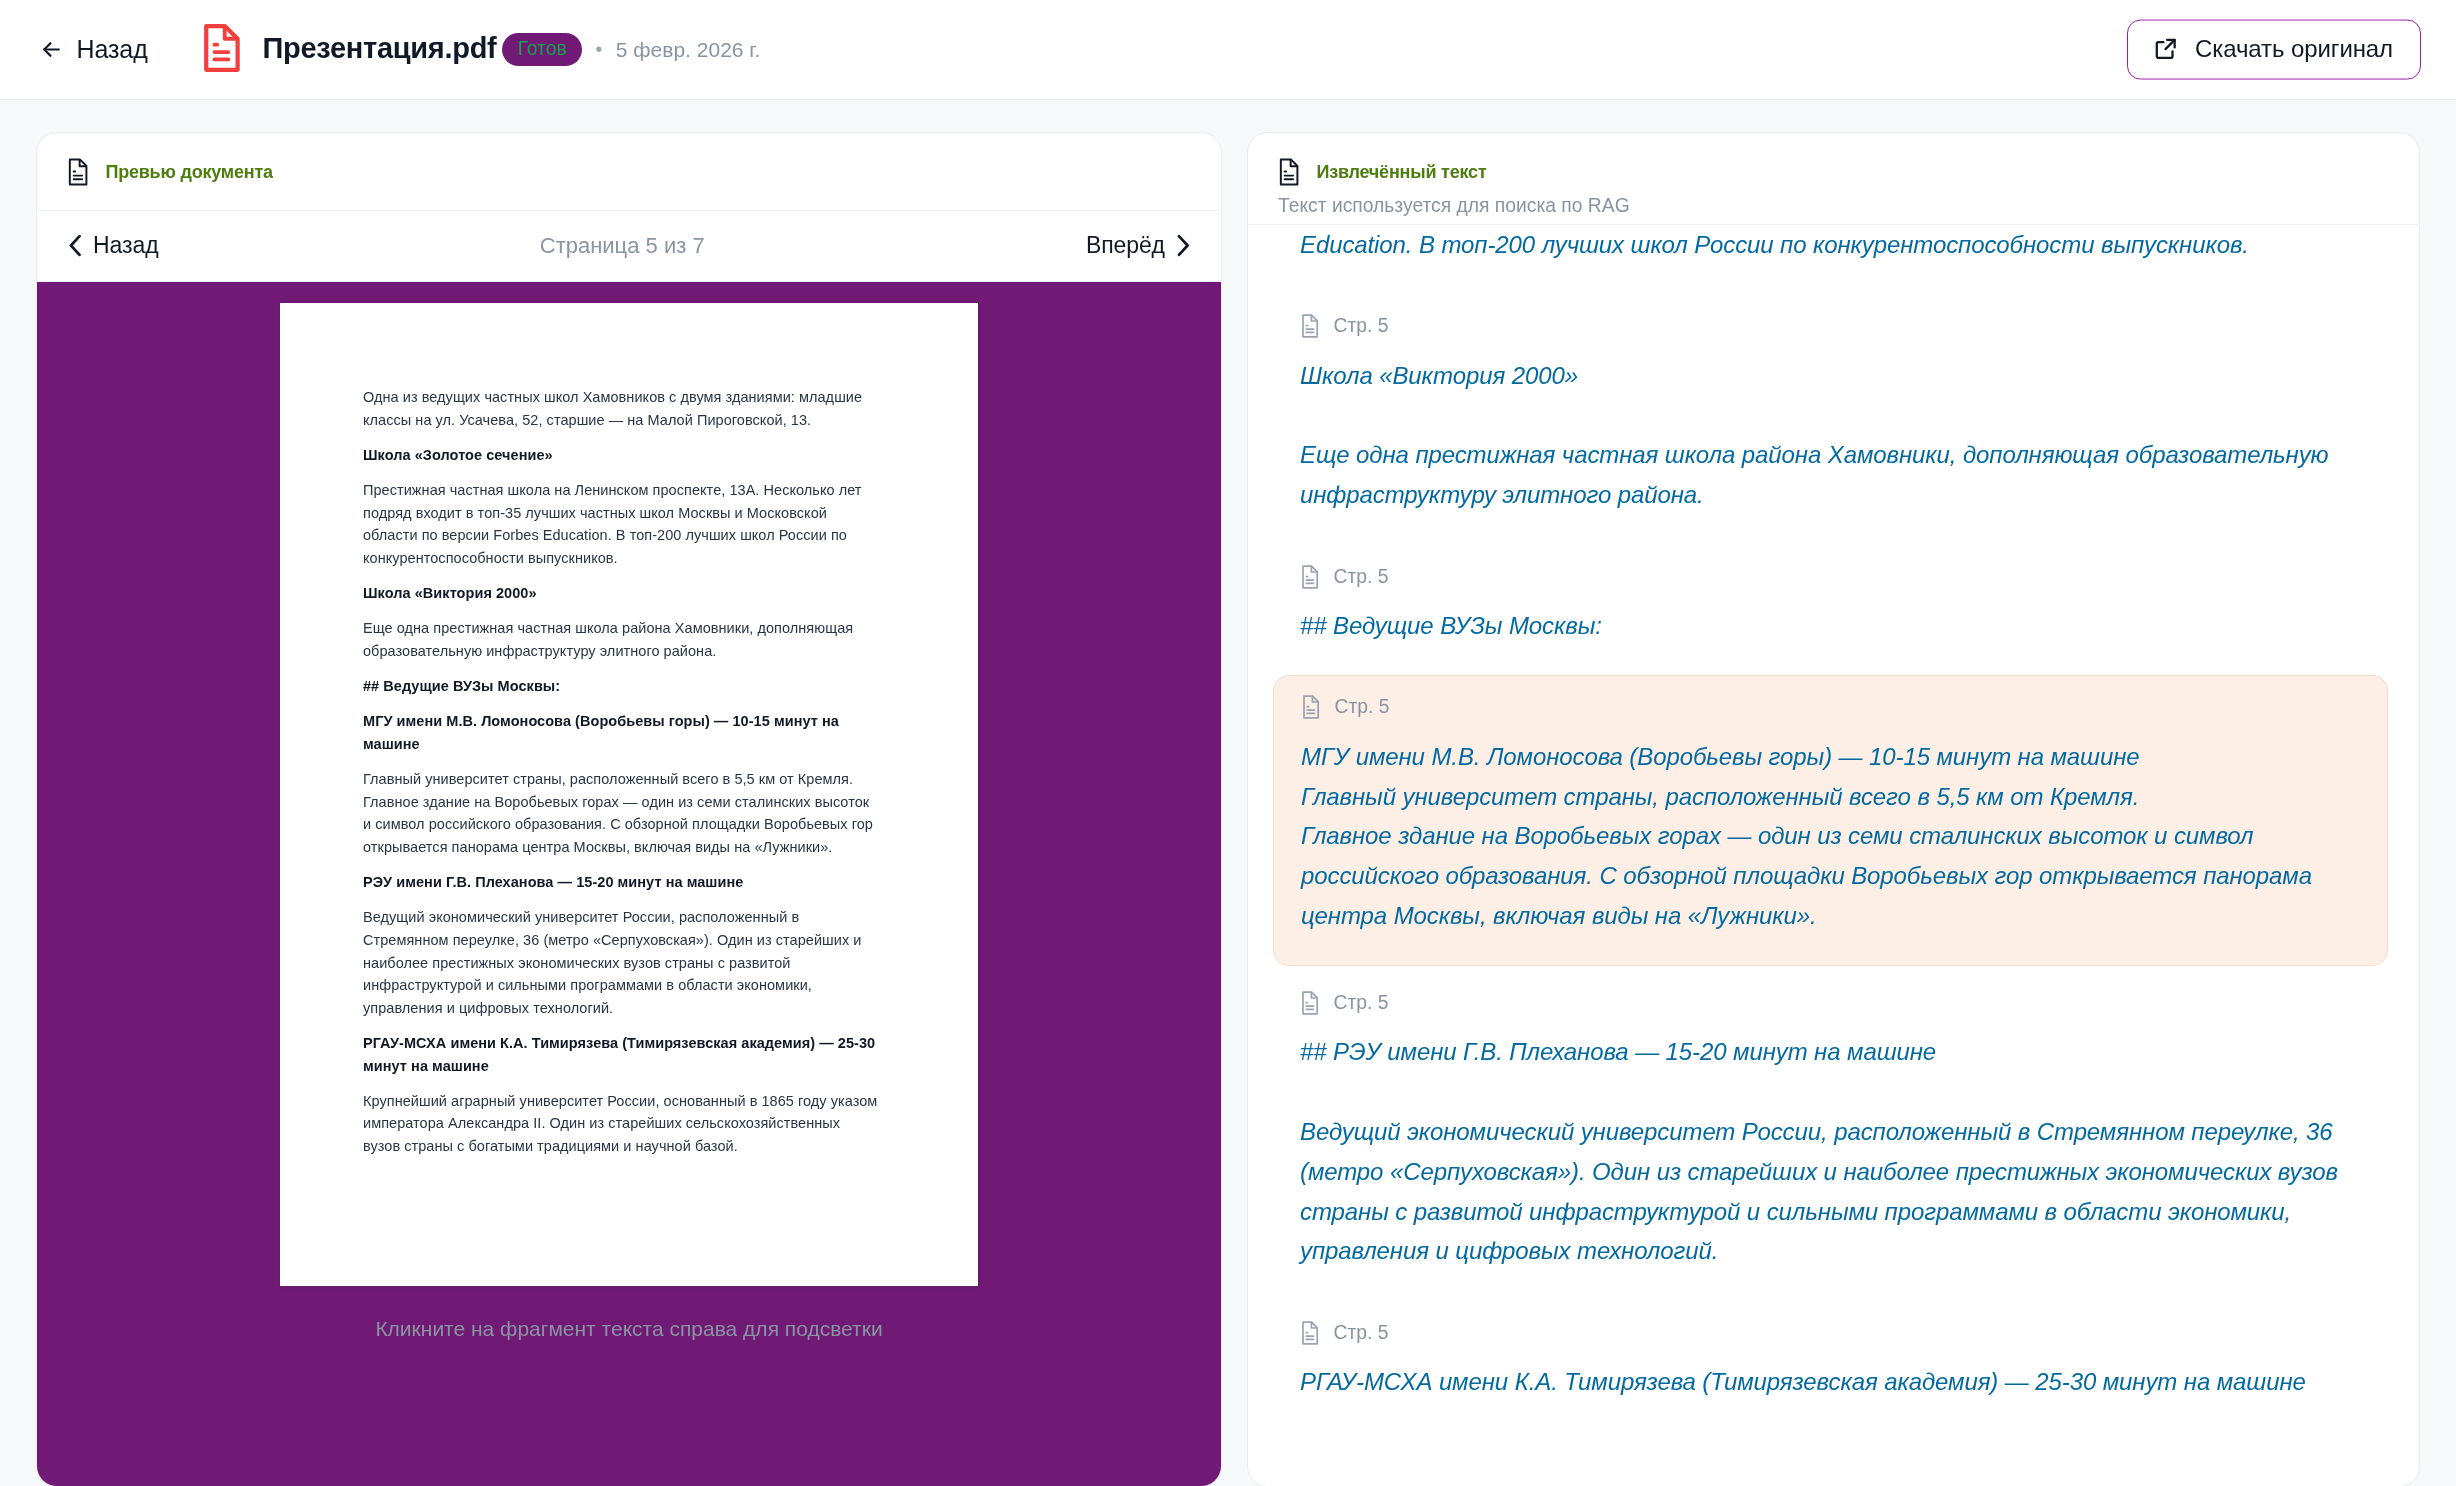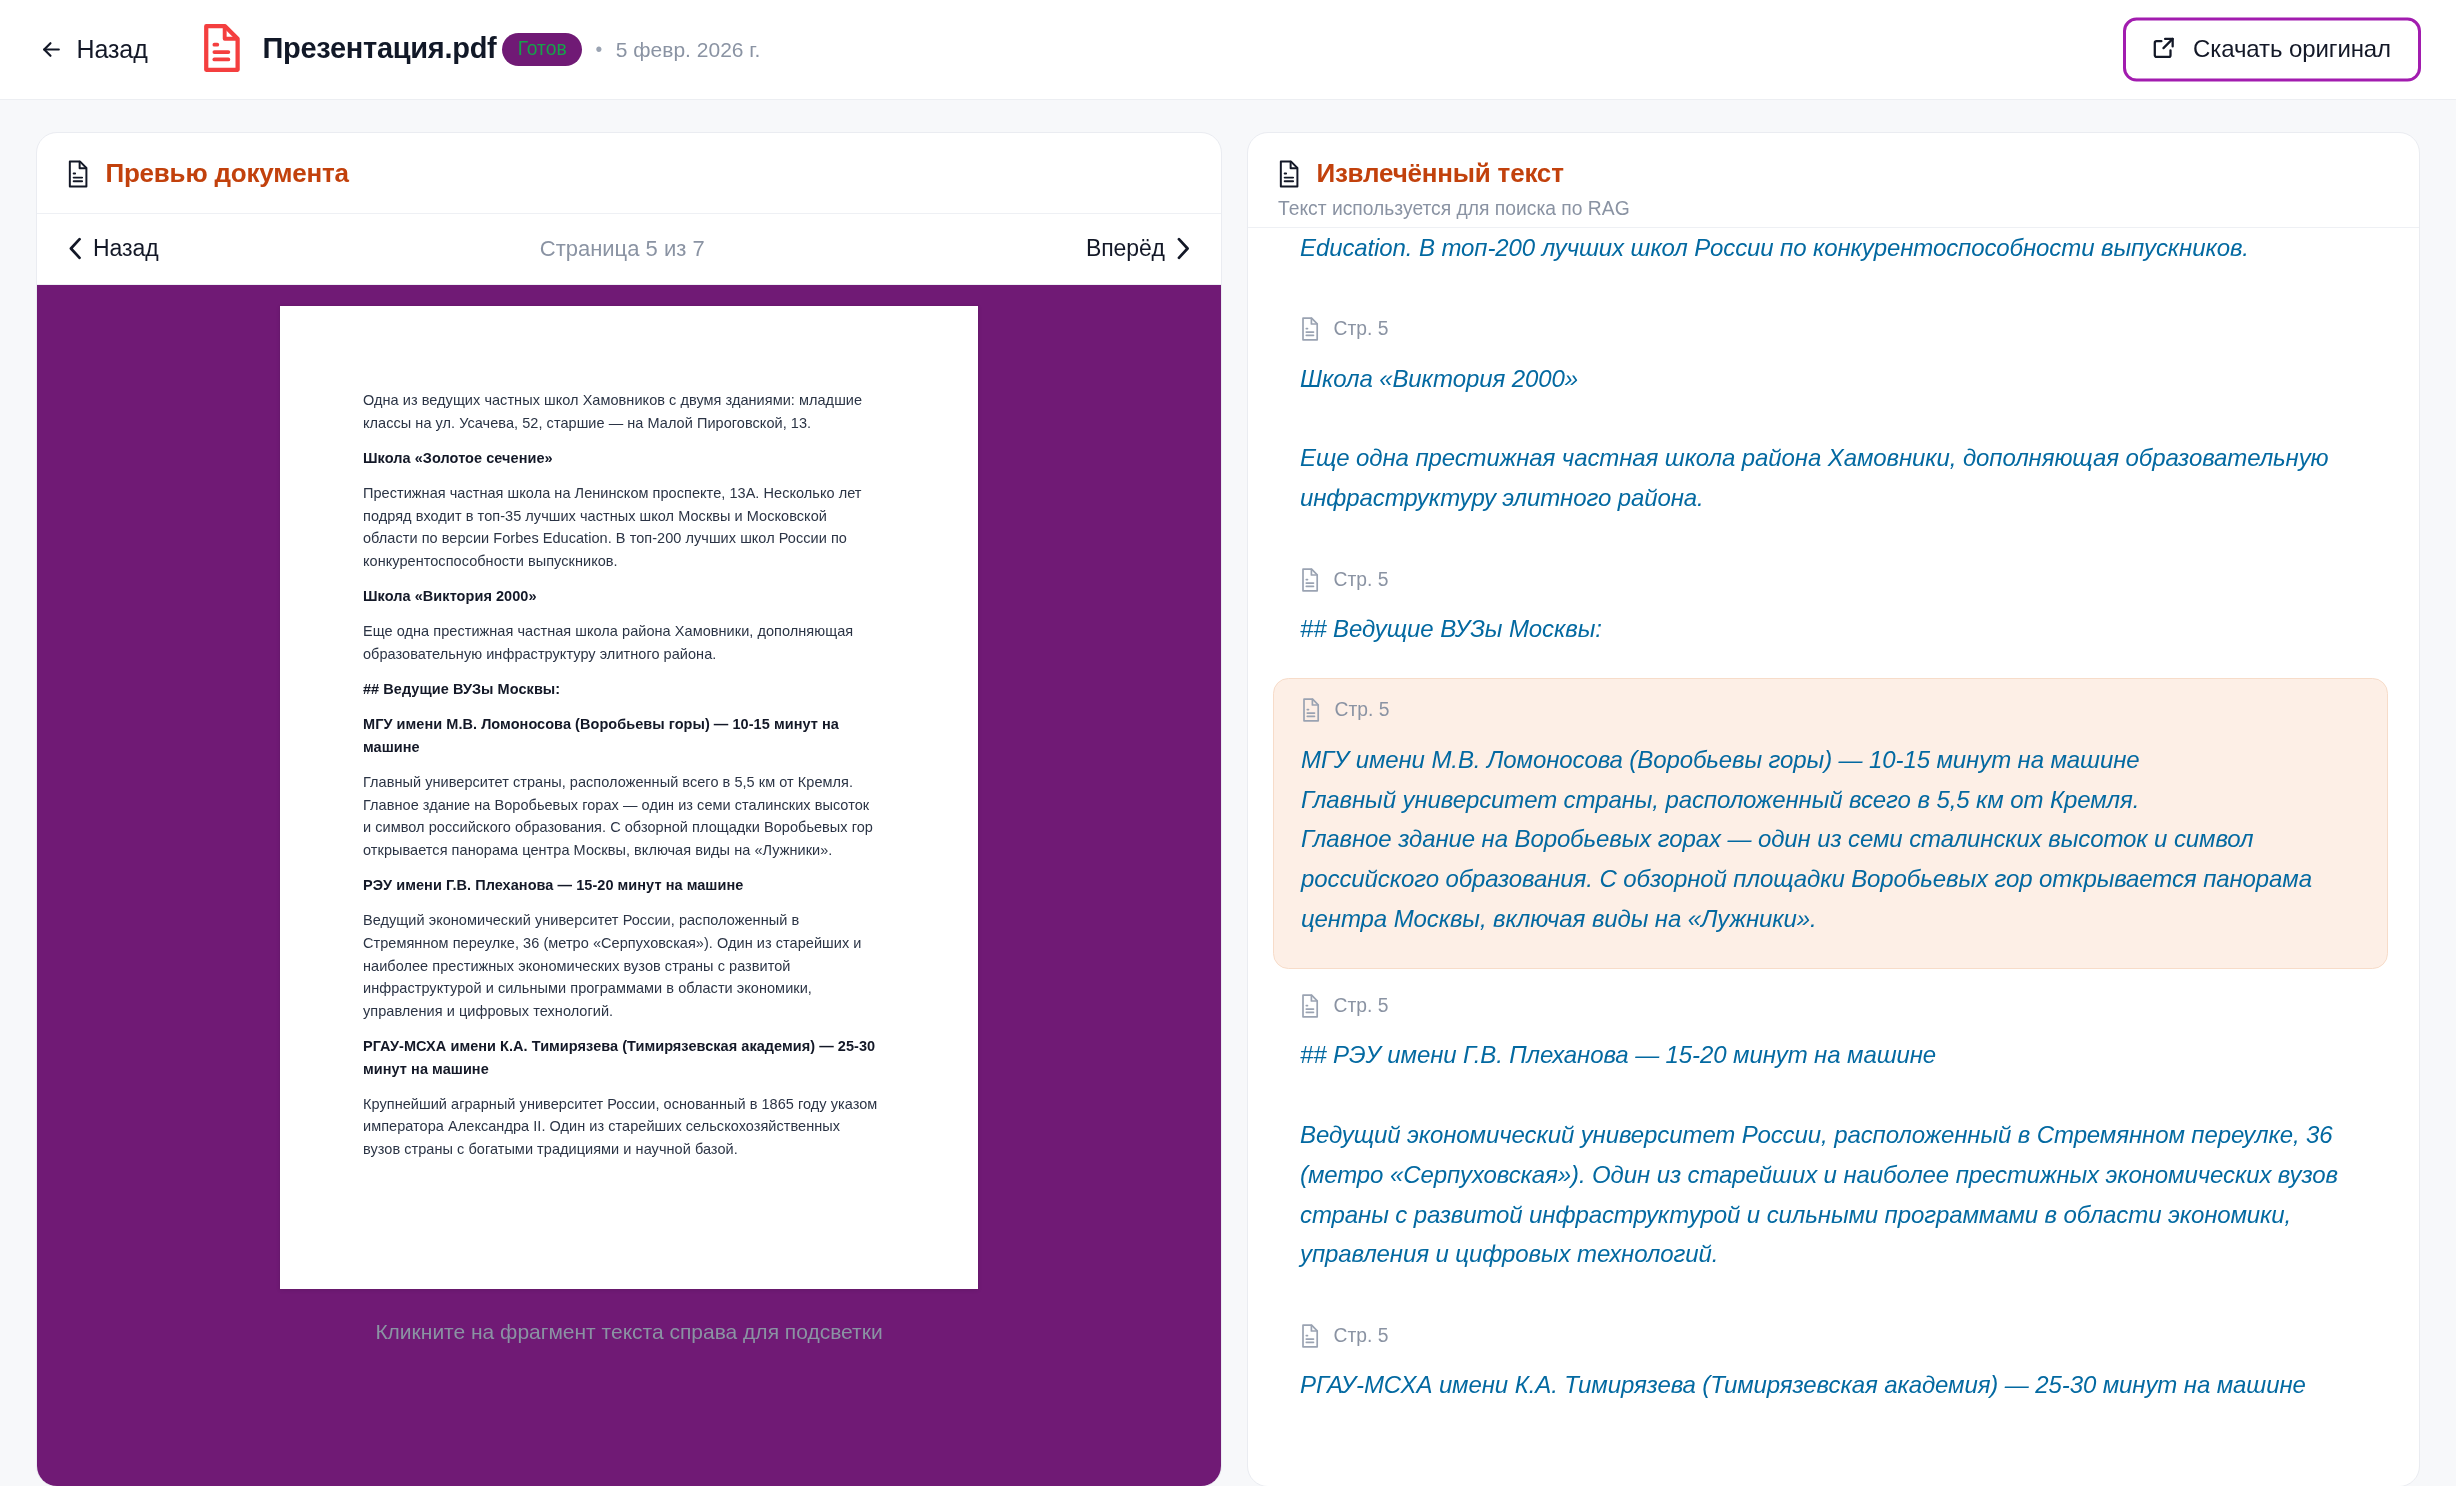--- a/index.html
+++ b/index.html
@@ -59,24 +59,24 @@
   }
   .meta-dot { color: #9AA3B2; font-size: 19.3px; line-height: 1; }
   .meta-date { color: #8A93A3; font-size: 21px; }
 
   .download-btn {
     position: absolute;
     right: 35px;
     top: 50%;
     transform: translateY(-50%);
     display: flex;
-    align-items: flex-start;
+    align-items: center;
     gap: 16.4px;
     background: #FFFFFF;
-    border: 3px solid #a21caf;
+    border: 1px solid #a21caf;
     border-radius: 13.5px;
     padding: 14.5px 27px 16.4px 25px;
     font-size: 24px;
     font-weight: 500;
     color: #131827;
     cursor: pointer;
     letter-spacing: -0.1px;
   }
   .ext-icon { width: 26px; height: 26px; display: block; }
 
@@ -99,23 +99,23 @@
   .panel-left  { width: 1186px; flex: 0 0 1186px; }
   .panel-right { flex: 1 1 auto; }
 
   .panel-head {
     padding: 25px 29px 24px 29px;
     border-bottom: 1px solid #EEF0F4;
   }
   .panel-head.tall { padding-bottom: 7px; }
   .panel-head-row { display: flex; align-items: center; gap: 15.4px; }
   .panel-title {
-    font-size: 26px;
+    font-size: 18px;
     font-weight: 700;
-    color: #c2410c;
+    color: #4d7c0f;
     letter-spacing: -0.2px;
   }
   .panel-sub {
     font-size: 19.3px;
     color: #8A93A3;
     margin-top: 8.7px;
     margin-left: 1px;
   }
   .doc-glyph { width: 24px; height: 28px; display: block; }
 

